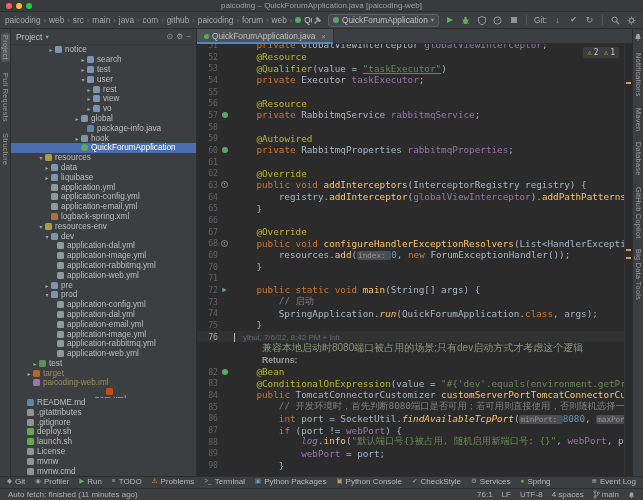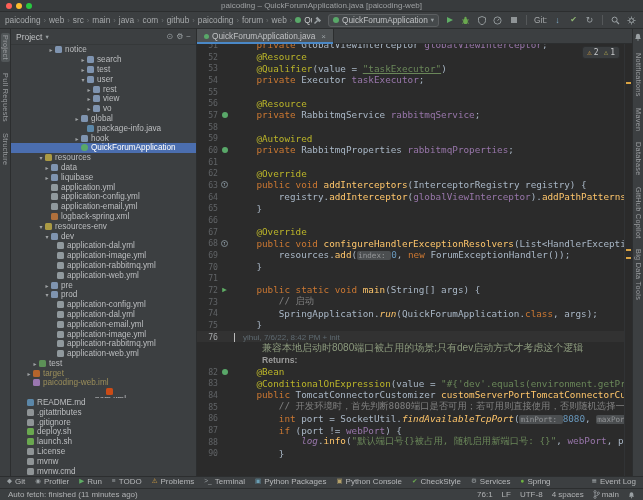--- a/index.html
+++ b/index.html
@@ -666,20 +666,25 @@
               <span class="lnum">87</span>
               <span class="gcell"></span>
               <span class="ctext"><span class="tk-d">        </span><span class="tk-k">if </span><span class="tk-d">(port != </span><span class="tk-f">webPort</span><span class="tk-d">) {</span></span>
             </div>
             <div class="crow">
               <span class="lnum">88</span>
               <span class="gcell"></span>
               <span class="ctext"><span class="tk-d">            </span><span class="tk-fi">log</span><span class="tk-d">.</span><span class="tk-m">info</span><span class="tk-d">(</span><span class="tk-s">"默认端口号{}被占用, 随机启用新端口号: {}"</span><span class="tk-d">, </span><span class="tk-f">webPort</span><span class="tk-d">, port);</span></span>
             </div>
             <div class="crow">
+              <span class="lnum">89</span>
+              <span class="gcell"></span>
+              <span class="ctext"><span class="tk-d">            </span><span class="tk-f">webPort</span><span class="tk-d"> = port;</span></span>
+            </div>
+            <div class="crow">
               <span class="lnum">90</span>
               <span class="gcell"></span>
               <span class="ctext"><span class="tk-d">        }</span></span>
             </div>
           </div>
         <div class="minimap">
           <span class="mark" style="top:38px"></span>
           <span class="mark" style="top:205px"></span>
           <span class="mark" style="top:213px"></span>
         </div>

